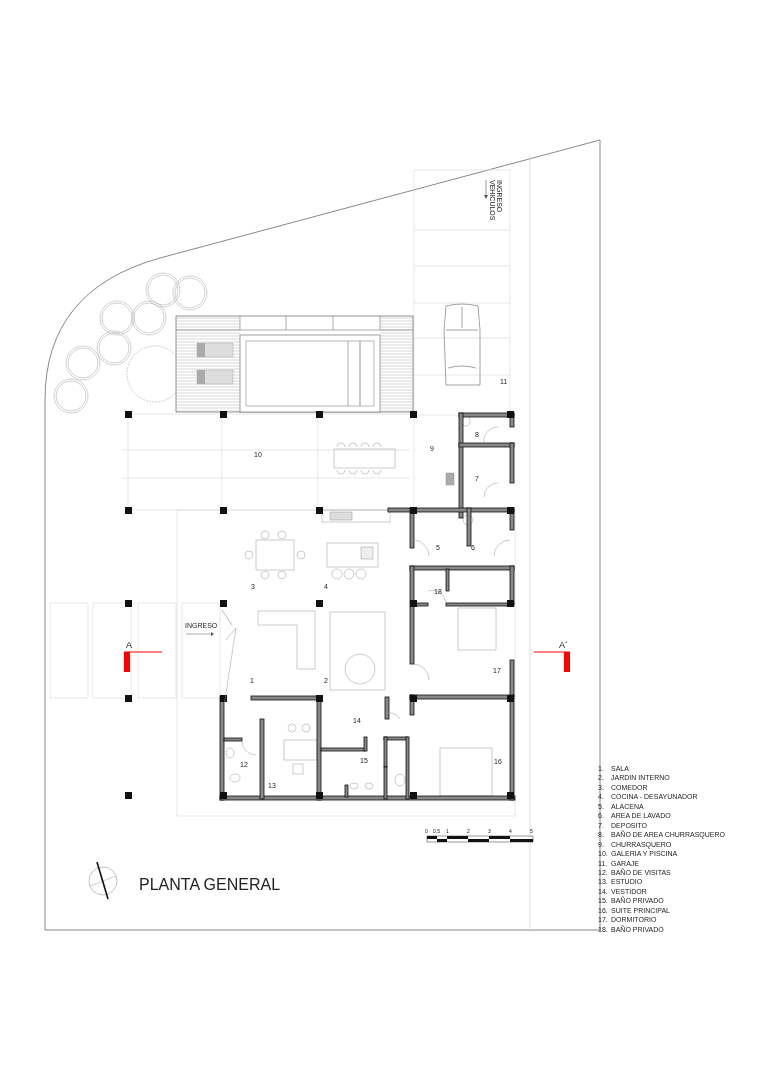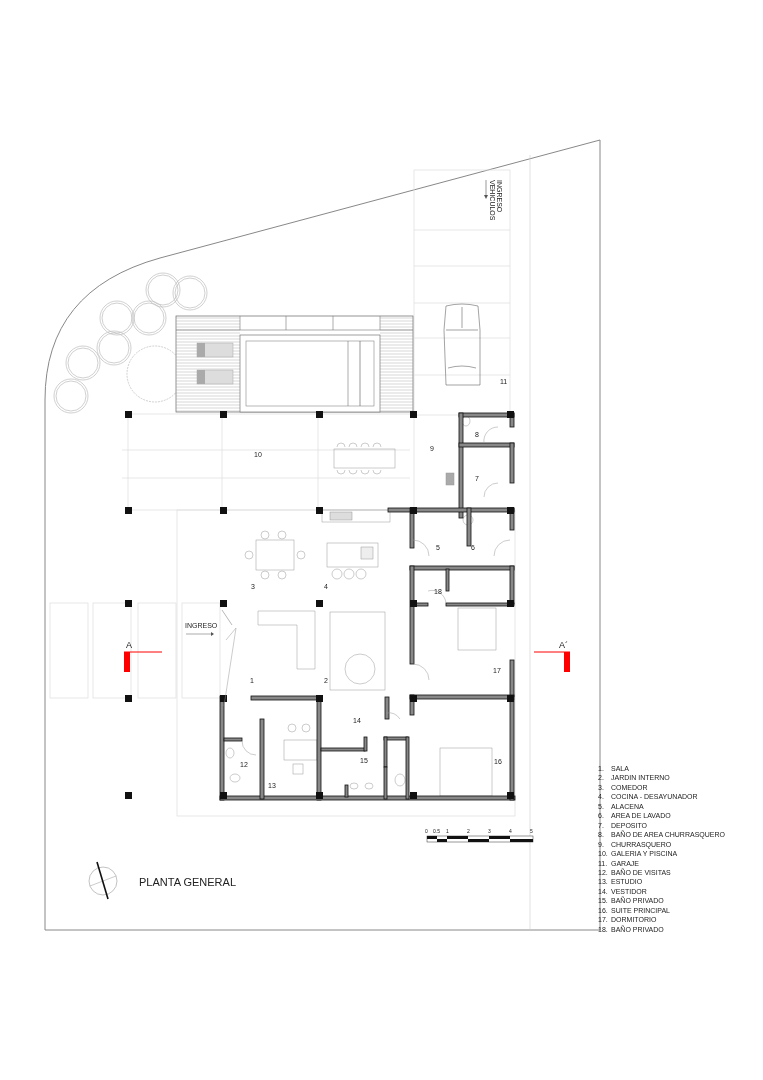--- a/index.html
+++ b/index.html
@@ -3,21 +3,21 @@
 <meta charset="utf-8">
 <style>
   html, body { margin: 0; padding: 0; background: #ffffff; }
   body { width: 763px; height: 1080px; position: relative; overflow: hidden; font-family: "Liberation Sans", sans-serif; }
   #plan { position: absolute; left: 0; top: 0; width: 763px; height: 1080px; }
   .lbl { font-family: "Liberation Sans", sans-serif; font-size: 7px; fill: #222; }
   .lbl-sm { font-family: "Liberation Sans", sans-serif; font-size: 5px; fill: #222; }
   .legend { position: absolute; left: 598px; top: 764px; font-size: 7px; line-height: 9.45px; color: #222; font-family: "Liberation Sans", sans-serif; }
   .legend .row { display: flex; white-space: nowrap; }
   .legend .num { width: 13px; }
-  .title { position: absolute; left: 139px; top: 876px; font-size: 11px; color: #222; font-family: "Liberation Sans", sans-serif; }
+  .title { position: absolute; left: 139px; top: 876px; font-size: 16px; color: #222; font-family: "Liberation Sans", sans-serif; }
 </style>
 </head>
 <body>
 
 <svg id="plan" viewBox="0 0 763 1080" xmlns="http://www.w3.org/2000/svg">
 
   <path d="M45,930 L45,400 Q45,290 160,258 L600,140 L600,930 Z" fill="none" stroke="#888" stroke-width="1"></path>
   <line x1="530" y1="155" x2="530" y2="930" stroke="#ccc" stroke-width="0.6"></line>
 
   <g stroke="#ddd" stroke-width="0.7" fill="none">

